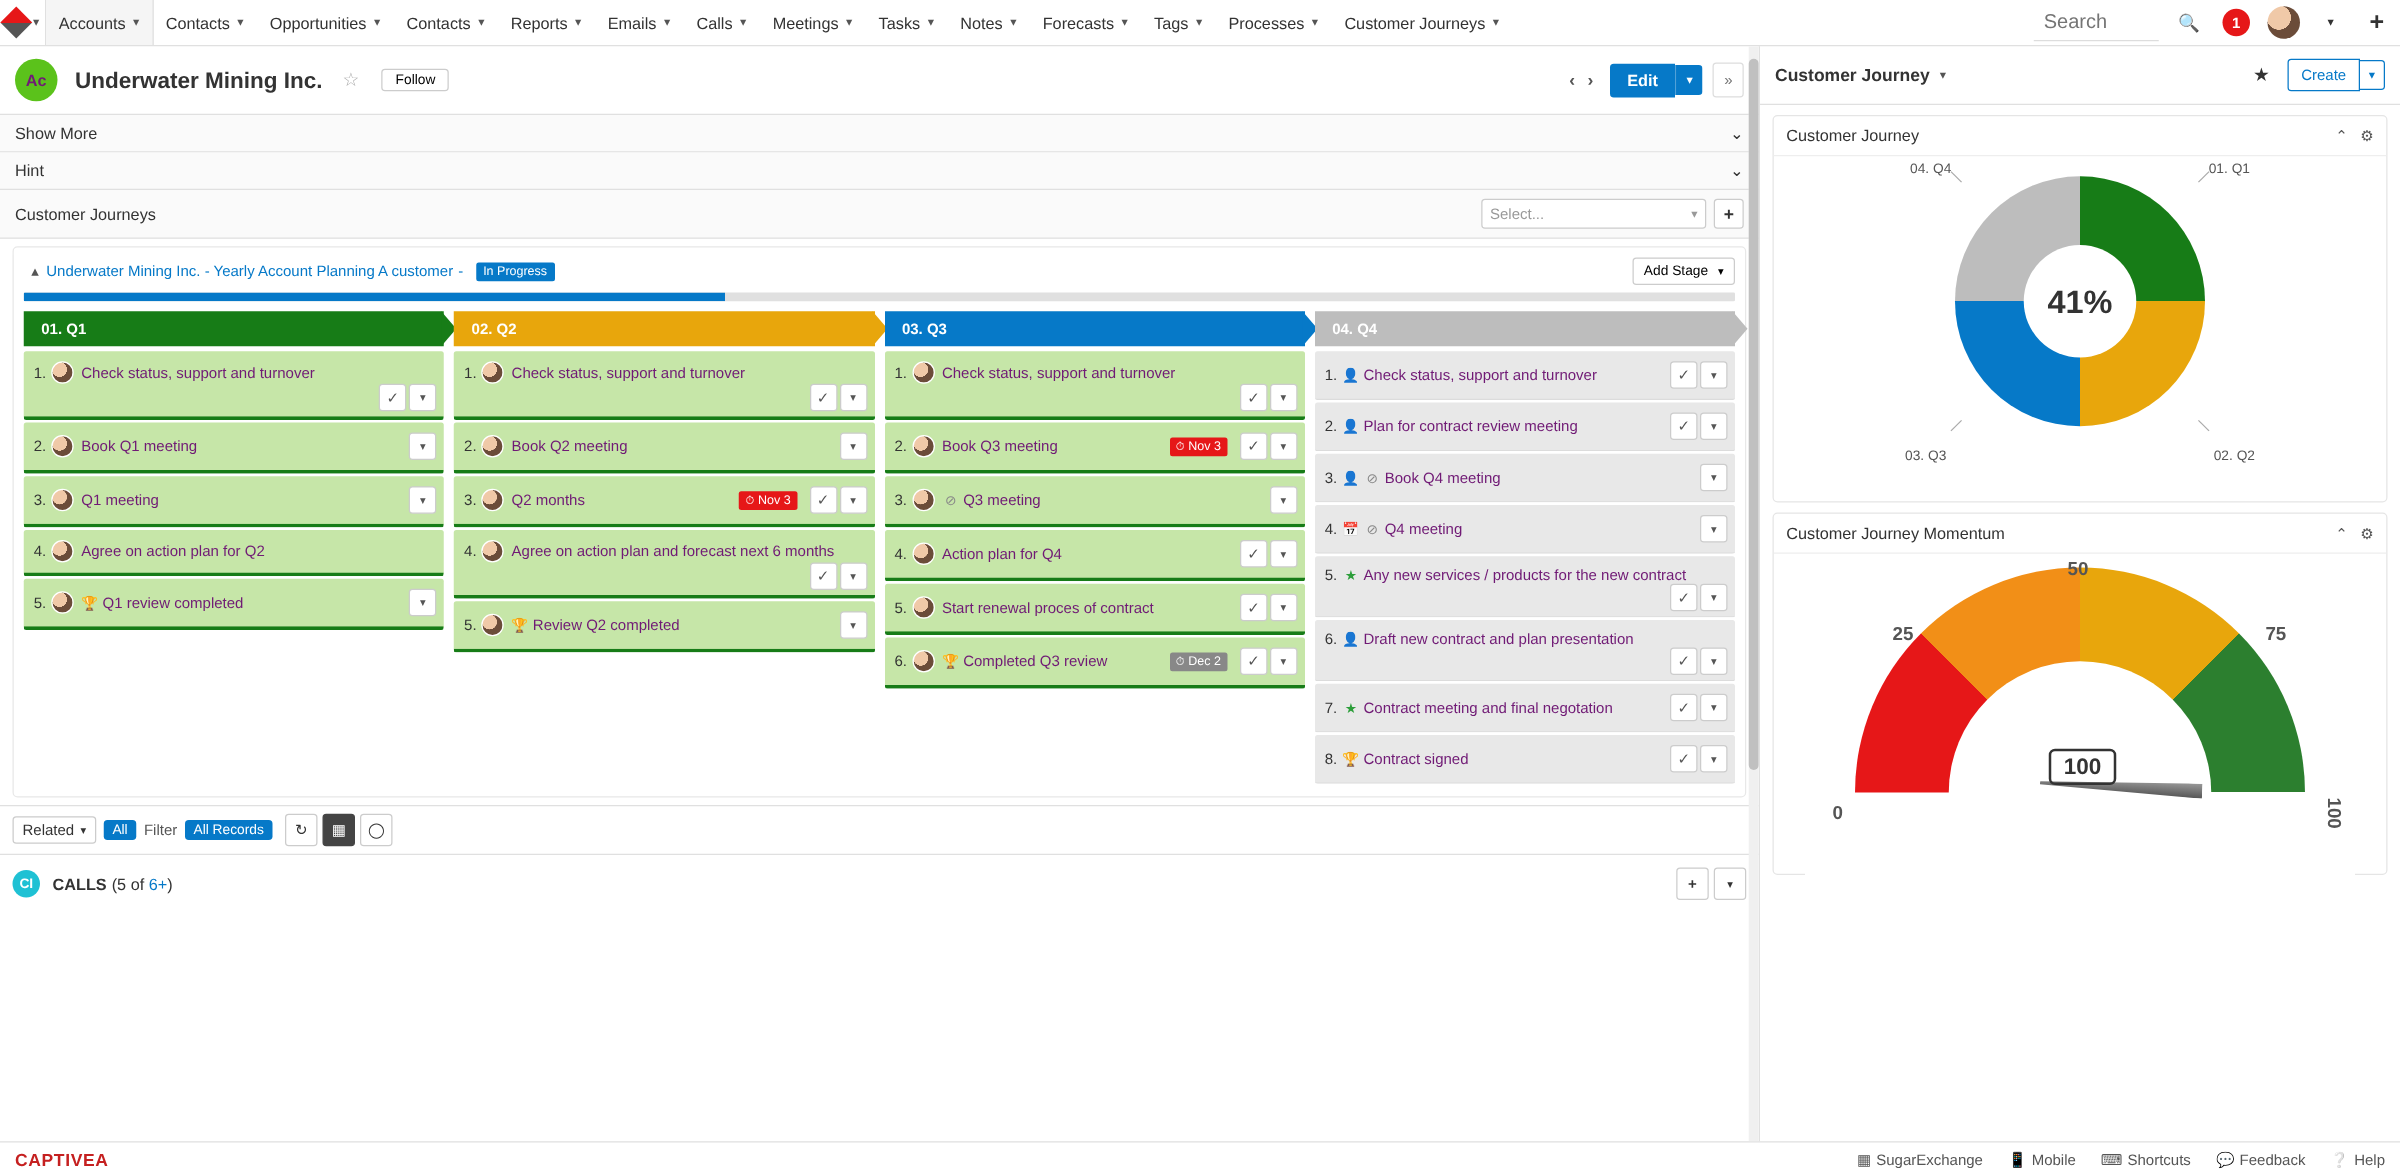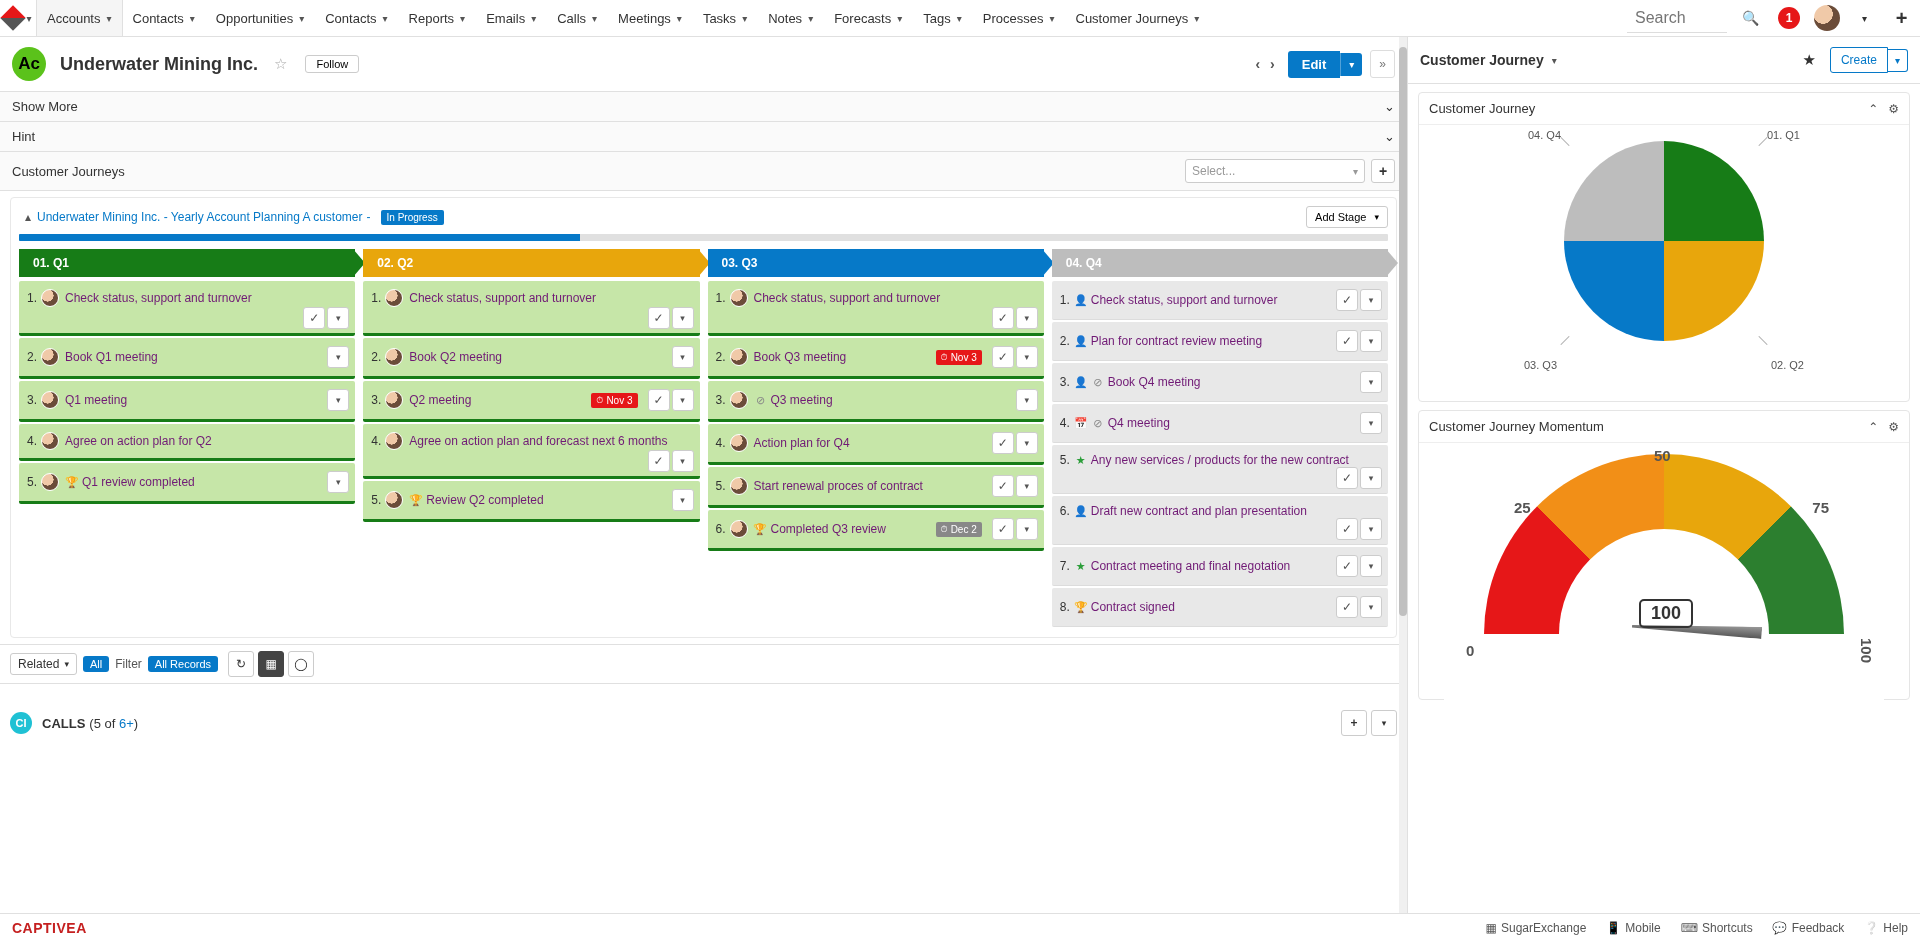--- a/index.html
+++ b/index.html
@@ -21,21 +21,21 @@
 .nav-avatar { width: 26px; height: 26px; border-radius: 50%; background: radial-gradient(circle at 35% 35%, #f0c9a8 40%, #6b4c39 41%); align-self: center; margin: 0 6px; }
 
 
 .main-container { display: flex; height: calc(100vh - 37px - 28px); }
 .left-col { flex: 1; border-right: 1px solid #e0e0e0; display: flex; flex-direction: column; min-width: 0; overflow: hidden; position: relative; }
 .right-col { width: 512px; display: flex; flex-direction: column; overflow: hidden; }
 .scroll-area { overflow-y: auto; overflow-x: hidden; }
 
 
 .record-header { display: flex; align-items: center; padding: 10px 12px; border-bottom: 1px solid #e0e0e0; }
-.ac-badge { width: 34px; height: 34px; border-radius: 50%; background: #5bc21b; color: #000000; font-weight: bold; display: flex; align-items: center; justify-content: center; font-size: 17px; margin-right: 14px; }
+.ac-badge { width: 34px; height: 34px; border-radius: 50%; background: #5bc21b; color: #701a75; font-weight: bold; display: flex; align-items: center; justify-content: center; font-size: 13px; margin-right: 14px; }
 .record-title { font-size: 18px; font-weight: bold; }
 .star { margin-left: 16px; font-size: 15px; color: #aaa; cursor: pointer; }
 .follow-btn { margin-left: 18px; padding: 2px 10px; border: 1px solid #ccc; border-radius: 3px; background: #fff; font-size: 11px; cursor: pointer; }
 .record-header .spacer { flex: 1; }
 .rec-nav-btn { padding: 4px 5px; font-size: 14px; font-weight: bold; color: #555; cursor: pointer; }
 .edit-btn { background: #0679c8; color: #fff; padding: 6px 14px; border-radius: 3px 0 0 3px; font-size: 13px; font-weight: bold; margin-left: 8px; cursor: pointer; }
 .edit-btn-caret { background: #0679c8; color: #fff; padding: 6px 8px; border-radius: 0 3px 3px 0; border-left: 1px solid rgba(255,255,255,.3); font-size: 10px; cursor: pointer; }
 .chevrons-btn { padding: 6px 8px; margin-left: 8px; border: 1px solid #ddd; border-radius: 3px; font-size: 12px; cursor: pointer; color: #777; }
 
 
@@ -91,21 +91,21 @@
 .related-bar { display: flex; align-items: center; padding: 6px 10px; border-top: 1px solid #e0e0e0; font-size: 12px; }
 .related-btn { border: 1px solid #ccc; border-radius: 3px; padding: 3px 7px; display: flex; align-items: center; cursor: pointer; margin-right: 6px; }
 .related-btn .caret { margin-left: 5px; font-size: 9px; }
 .chip-blue { background: #0679c8; color: #fff; padding: 2px 7px; border-radius: 3px; font-size: 11px; margin-right: 6px; cursor: pointer; }
 .filter-label { color: #555; margin-right: 6px; cursor: pointer; }
 .related-search { flex: 1; border: none; padding: 4px; font-size: 12px; color: #aaa; }
 .icon-btn { width: 26px; height: 26px; border: 1px solid #ccc; border-radius: 3px; display: flex; align-items: center; justify-content: center; font-size: 12px; cursor: pointer; margin-left: 4px; background: #fff; }
 .icon-btn.active { background: #444; color: #fff; border-color: #444; }
 
 
-.calls-row { display: flex; align-items: center; padding: 26px 10px; border-top: 1px solid #e0e0e0; }
+.calls-row { display: flex; align-items: center; padding: 10px 10px; border-top: 1px solid #e0e0e0; }
 .calls-icon { width: 22px; height: 22px; border-radius: 50%; background: #1fc1d4; color: #fff; display: flex; align-items: center; justify-content: center; font-size: 11px; font-weight: bold; margin-right: 10px; }
 .calls-title { font-weight: bold; font-size: 13px; }
 .calls-count { font-size: 13px; }
 .calls-count .link { color: #0679c8; }
 
 
 .right-header { display: flex; align-items: center; padding: 10px 12px; border-bottom: 1px solid #e0e0e0; }
 .right-header .title { font-size: 14px; font-weight: bold; }
 .right-header .caret { margin-left: 8px; font-size: 10px; color: #555; cursor: pointer; }
 .right-header .spacer { flex: 1; }
@@ -336,21 +336,21 @@
                   <span class="task-num">2.</span>
                   <span class="task-avatar"></span>
                   <span class="task-label">Book Q2 meeting</span>
                   <div class="card-actions-inline">
                     <div class="caret-btn">▾</div>
                   </div>
                 </div>
                 <div class="task-card done">
                   <span class="task-num">3.</span>
                   <span class="task-avatar"></span>
-                  <span class="task-label">Q2 meeting</span>
+                  <span class="task-label">Q2 months</span>
                   <span class="date-tag red">Nov 3</span>
                   <div class="card-actions-inline">
                     <div class="chk-btn">✓</div>
                     <div class="caret-btn">▾</div>
                   </div>
                 </div>
                 <div class="task-card done row2">
                   <span class="task-num">4.</span>
                   <span class="task-avatar"></span>
                   <span class="task-label">Agree on action plan and forecast next 6 months</span>
@@ -552,20 +552,21 @@
       <div class="dashlet">
         <div class="dashlet-head">
           <span>Customer Journey</span>
           <div class="spacer"></div>
           <span class="dash-icon">⌃</span>
           <span class="dash-icon">⚙</span>
         </div>
         <div class="dashlet-body">
           <div class="donut-wrap">
             <div class="donut"></div>
+            <div class="donut-hole">41%</div>
             <div class="donut-label" style="top:-2px;right:14px;">01. Q1</div>
             <div class="donut-tick" style="top:10px;right:45px;transform:rotate(-45deg);"></div>
             <div class="donut-label" style="bottom:20px;right:10px;">02. Q2</div>
             <div class="donut-tick" style="bottom:50px;right:45px;transform:rotate(45deg);"></div>
             <div class="donut-label" style="bottom:20px;left:10px;">03. Q3</div>
             <div class="donut-tick" style="bottom:50px;left:45px;transform:rotate(-45deg);"></div>
             <div class="donut-label" style="top:-2px;left:14px;">04. Q4</div>
             <div class="donut-tick" style="top:10px;left:45px;transform:rotate(45deg);"></div>
           </div>
         </div>

